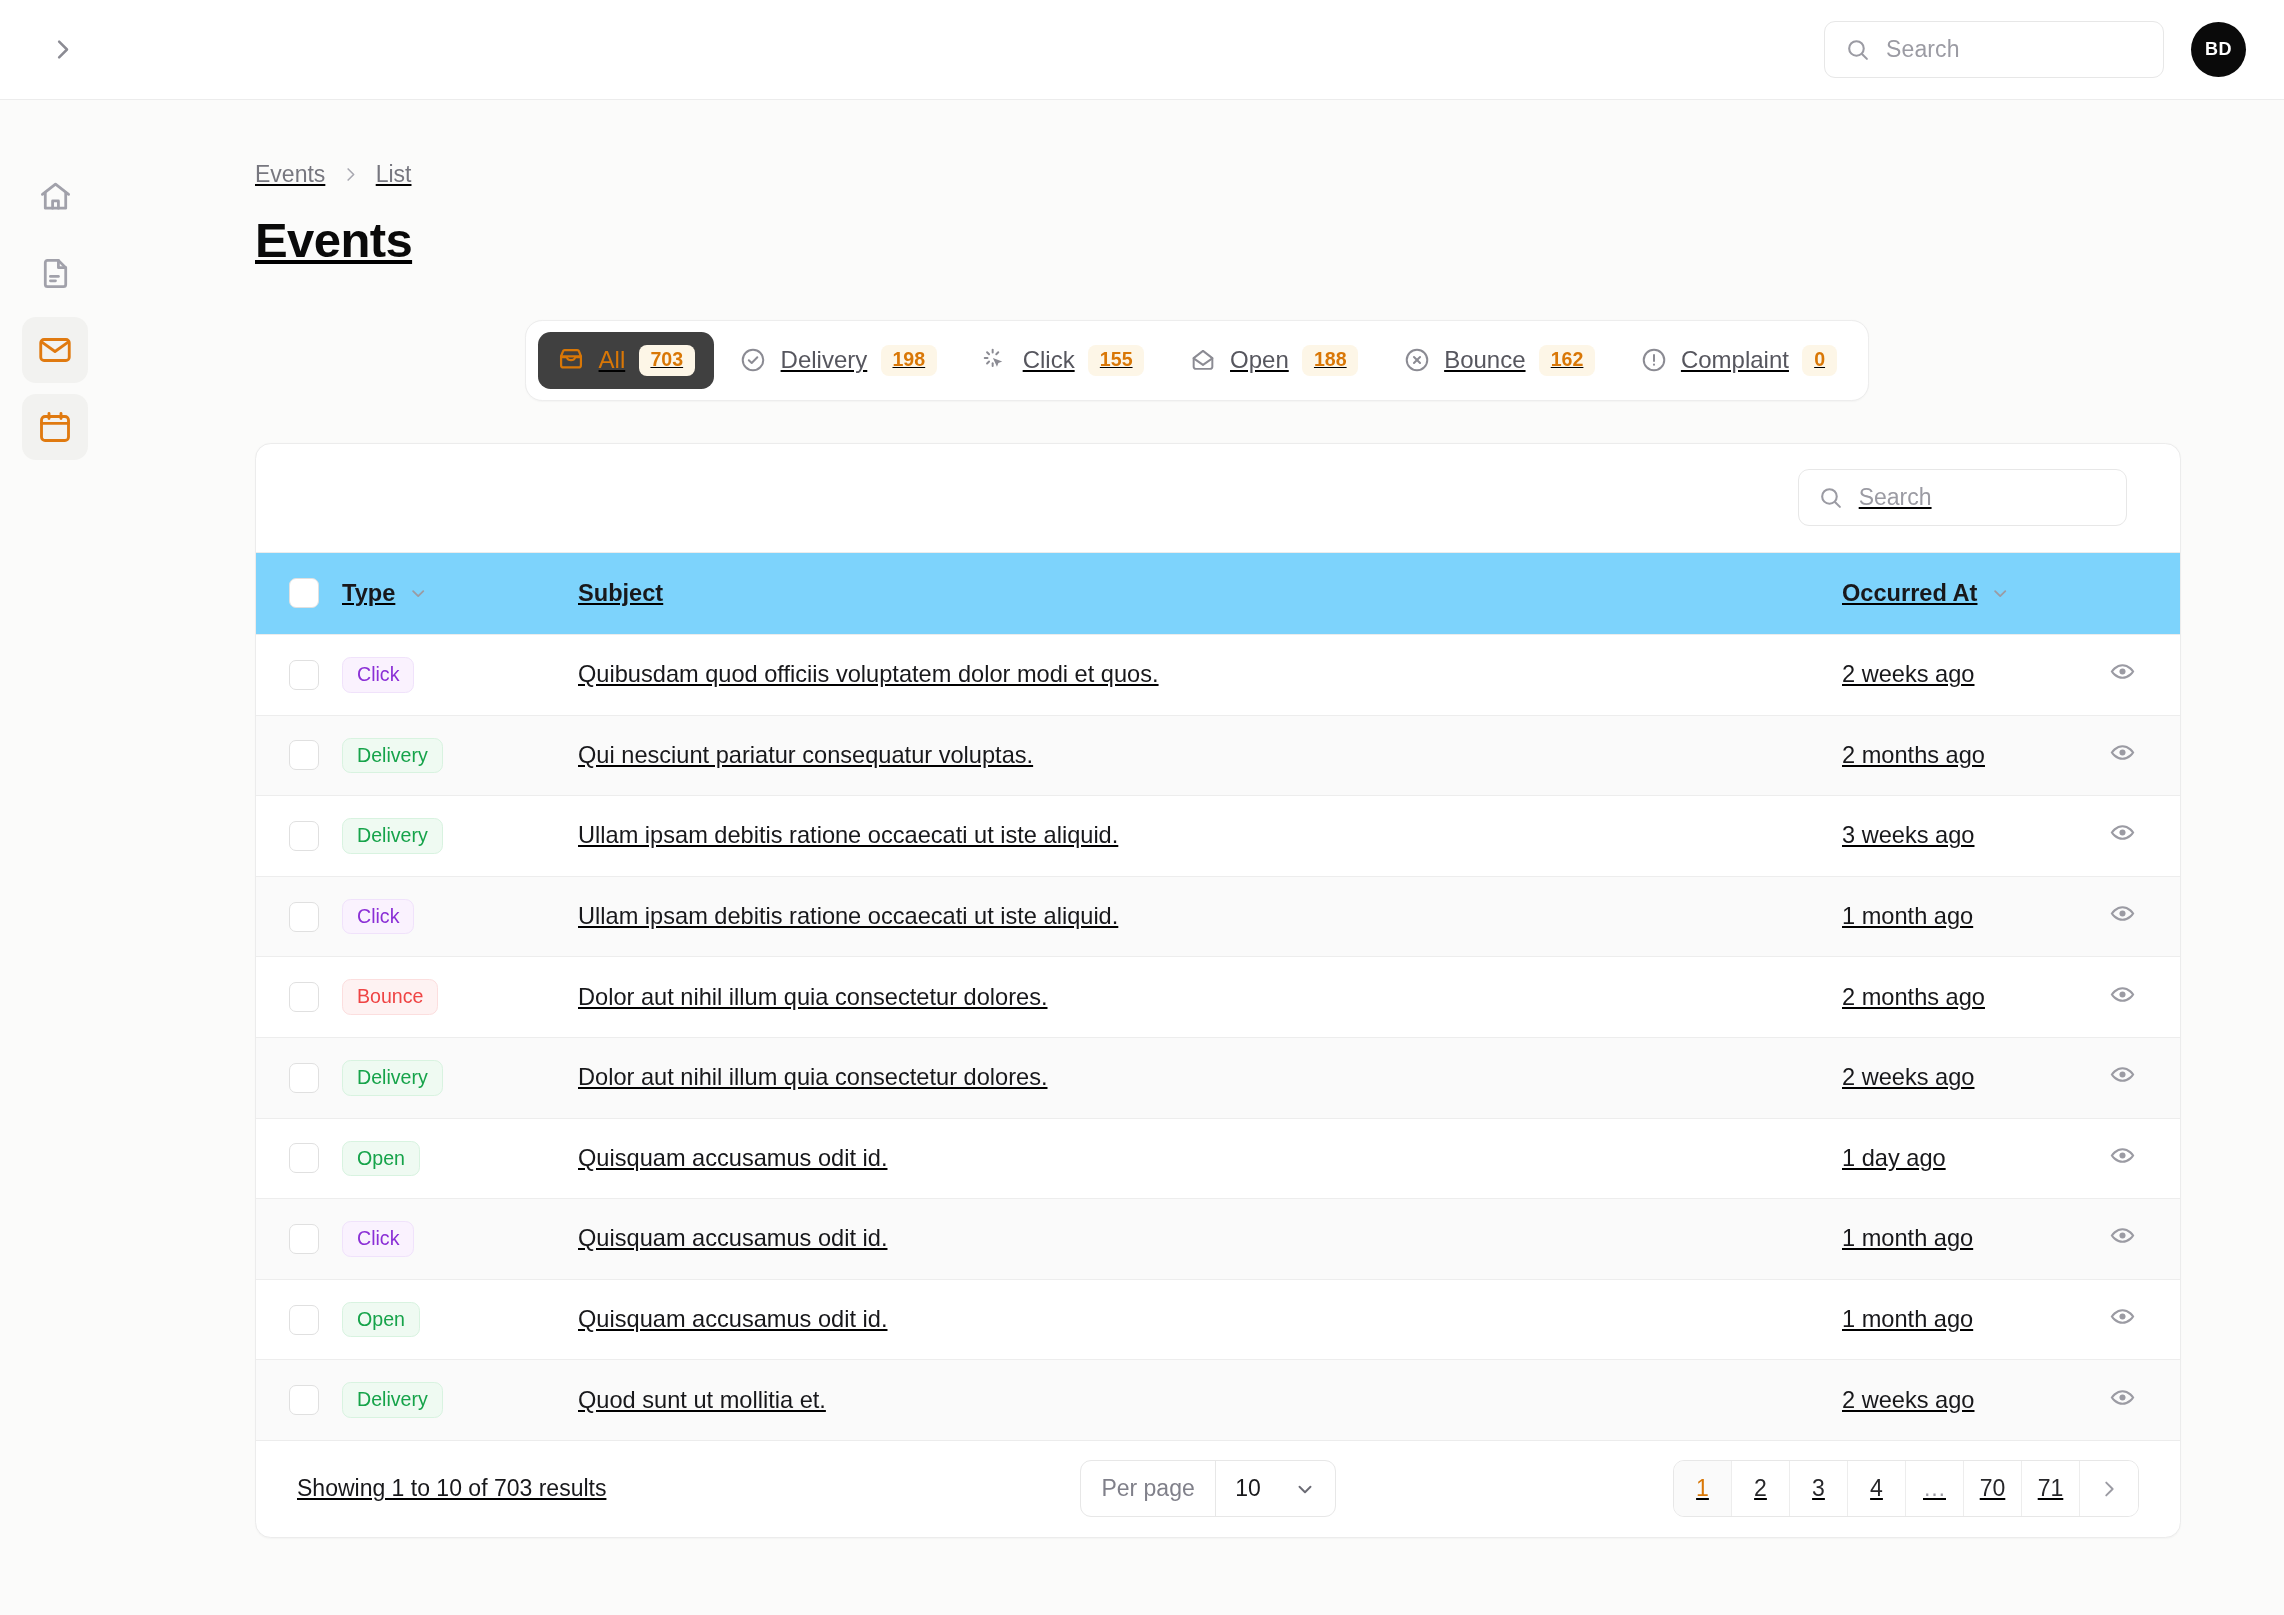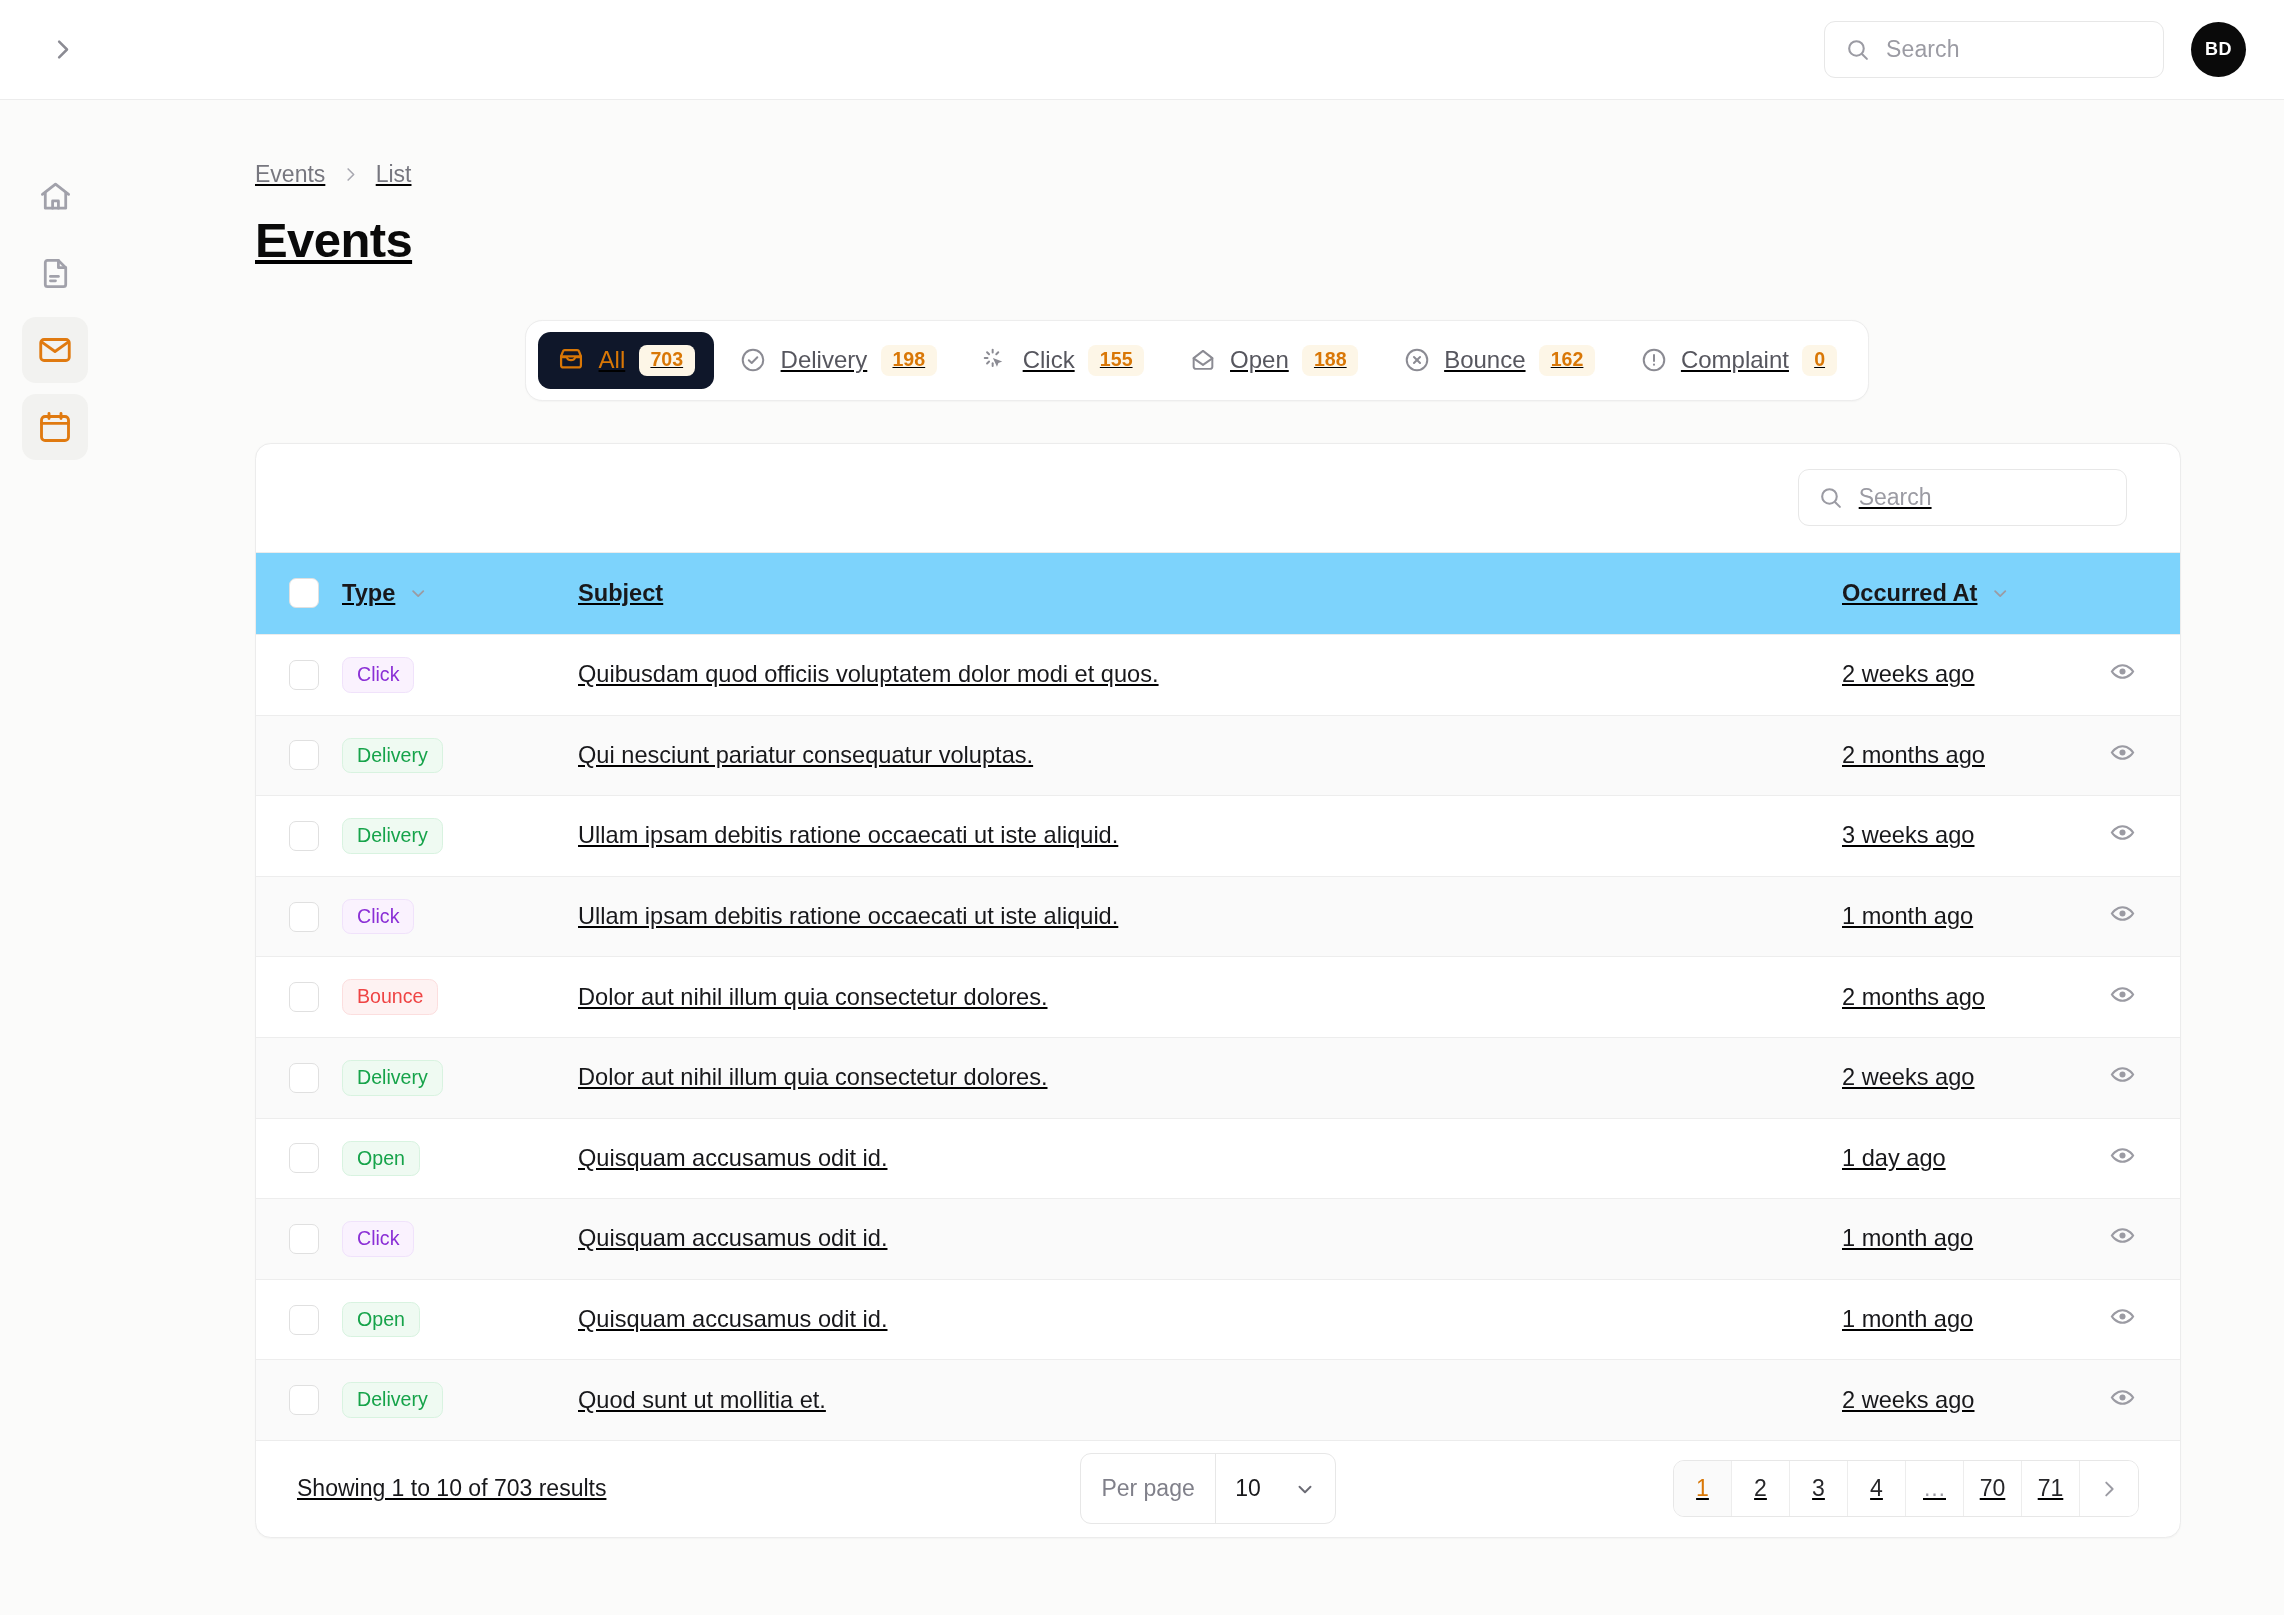--- a/index.html
+++ b/index.html
@@ -75,21 +75,21 @@
   .tabbar {
     background: #ffffff; border: 1.6px solid #ededed; border-radius: 17.3px;
     padding: 11px 12.6px; display: flex; align-items: center; gap: 6.3px;
     box-shadow: 0 0.8px 1.6px rgba(0,0,0,.03);
   }
   .tab {
     display: flex; align-items: center; gap: 13.4px;
     padding: 13.4px 19px; border-radius: 12.6px; cursor: pointer;
     font-size: 24px; color: #56565e; font-weight: 500; white-space: nowrap;
   }
-  .tab.active { background: #0f172a; color: #d97706; }
+  .tab.active { background: #404040; color: #d97706; }
   .tab-count {
     font-size: 19.6px; font-weight: 600; color: #d97706;
     background: #fdf6e7; border-radius: 7.9px;
     padding: 5.5px 11.8px; line-height: 1;
   }
 
   
   .card {
     margin: 42px 0 0 145px; width: 1926px;
     background: #ffffff; border: 1.6px solid #ececec; border-radius: 15.7px;
@@ -143,21 +143,21 @@
 
   
   .card-footer {
     height: 96px; display: flex; align-items: center;
     padding: 0 41px 0 41px; position: relative;
   }
   .showing { font-size: 23px; color: #18181b; }
   .perpage {
     position: absolute; left: 824px;
     display: flex; align-items: center;
-    border: 1.6px solid #e7e7e7; border-radius: 11px; height: 71px; overflow: hidden;
+    border: 1.6px solid #e7e7e7; border-radius: 11px; height: 57px; overflow: hidden;
   }
   .perpage .lbl { font-size: 23px; color: #80808a; padding: 0 20.4px; }
   .perpage .val {
     border-left: 1.6px solid #e7e7e7; height: 100%;
     display: flex; align-items: center; gap: 33px; padding: 0 19px;
     font-size: 23px; color: #18181b; cursor: pointer;
   }
   .pager {
     margin-left: auto; display: flex; align-items: center;
     border: 1.6px solid #e7e7e7; border-radius: 11px; overflow: hidden; height: 57px;

